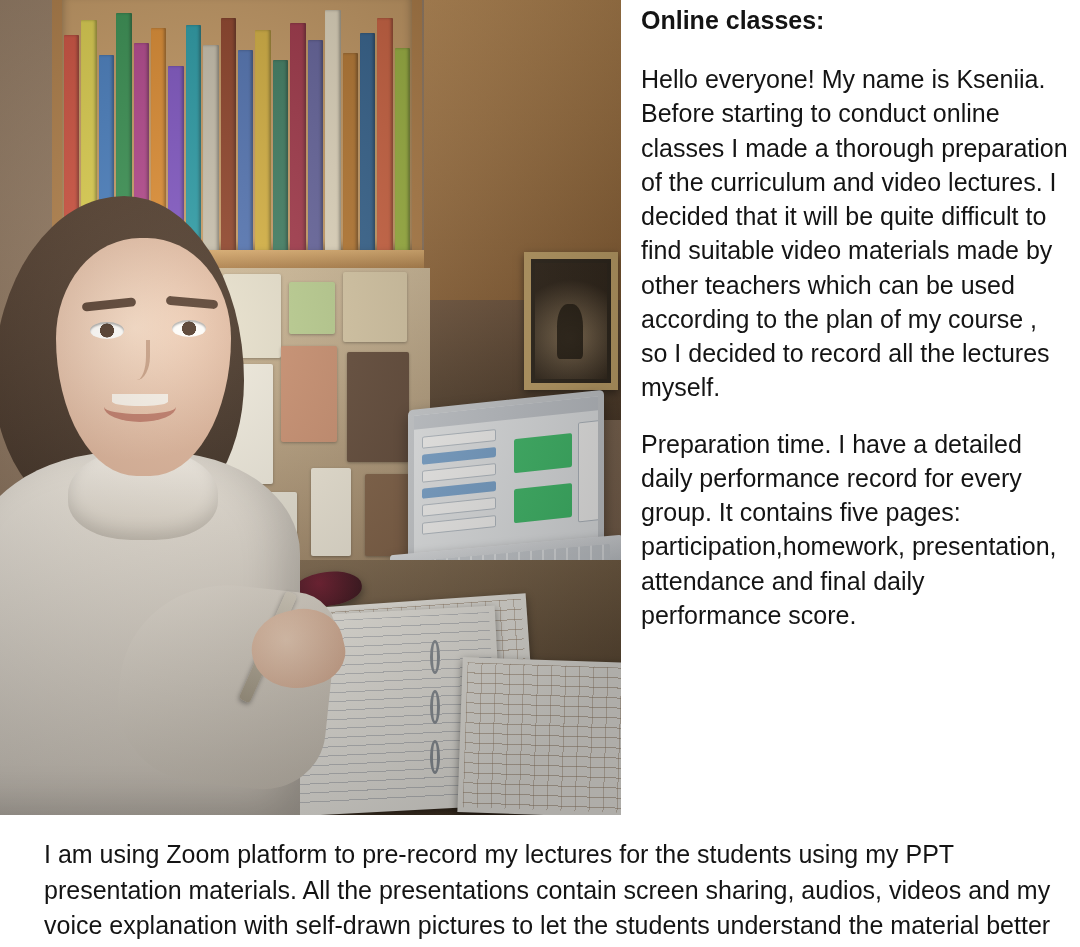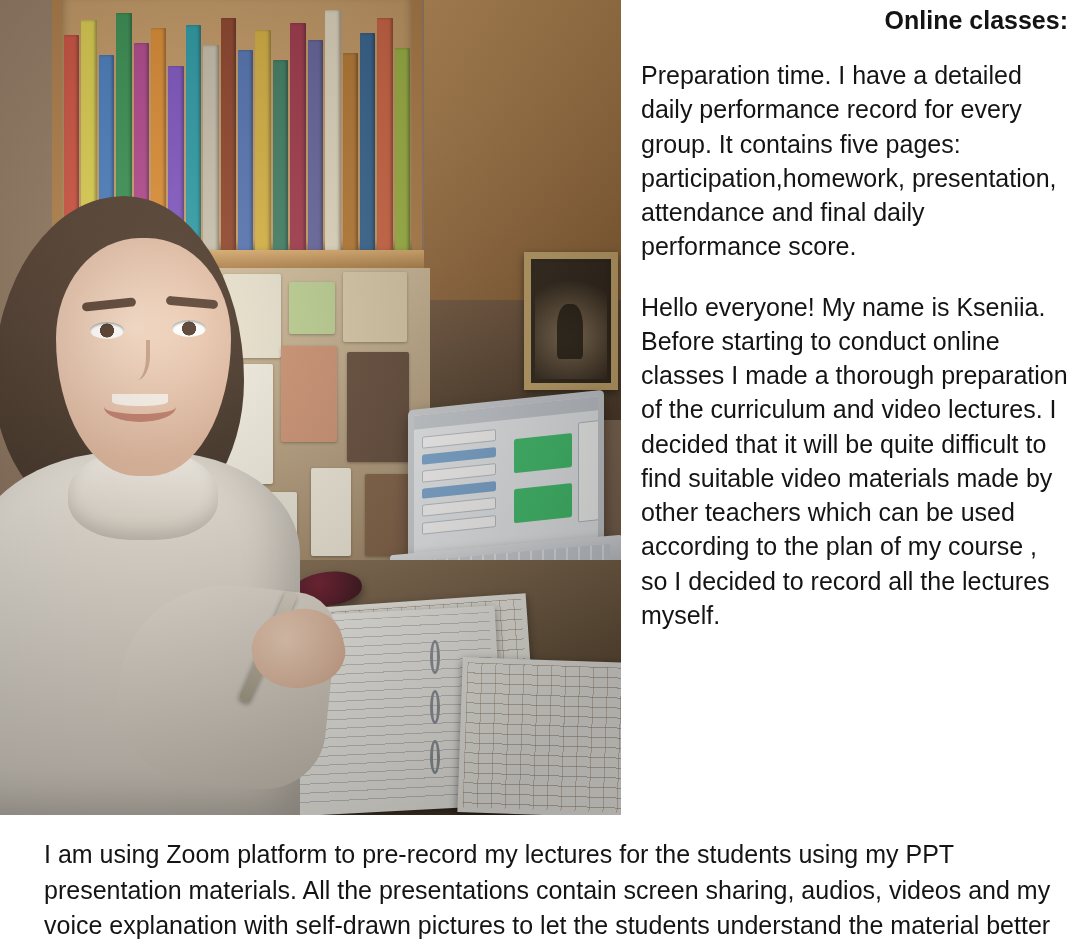--- a/index.html
+++ b/index.html
@@ -341,21 +341,20 @@
     padding: 4px 12px 0 20px;
     width: 459px;
   }
   .doc-title {
     font-size: 25px;
     font-weight: bold;
     line-height: 1.28;
     color: #141414;
     margin: 0 0 0 0;
     white-space: pre-line;
-    text-align: right;
   }
   .para {
     font-size: 25px;
     line-height: 1.37;
     color: #141414;
     margin: 22px 0 0 0;
   }
   .para.first { margin-top: 26px; }
 
   
@@ -474,21 +473,21 @@
         <div class="arm"></div>
         <div class="pen"></div>
         <div class="hand"></div>
 
         <div class="photo-shade"></div>
       </div>
     </div>
 
     <div class="text-col">
       <h1 class="doc-title"><span>Online classes:</span><br></h1>
+      <p class="para first">Hello everyone! My name is Kseniia. Before starting to conduct online classes I made a thorough preparation of the curriculum and video lectures.   I decided that it will be quite difficult to find suitable video materials made by other teachers which can be used according to the plan of my course , so I decided to record all the lectures myself.</p>
       <p class="para">Preparation time. I have a detailed daily performance record for every group. It contains five pages: participation,homework, presentation, attendance and final daily performance score.</p>
-      <p class="para first">Hello everyone! My name is Kseniia. Before starting to conduct online classes I made a thorough preparation of the curriculum and video lectures.   I decided that it will be quite difficult to find suitable video materials made by other teachers which can be used according to the plan of my course , so I decided to record all the lectures myself.</p>
     </div>
 
   </div>
 
   <p class="bottom-para">I am using Zoom platform to pre-record my lectures for the students using my PPT presentation materials.  All the presentations contain screen sharing, audios, videos and my voice explanation with self-drawn pictures to let the students understand the material better and make the class enjoyable.</p>
 
 </div>
 
 </body></html>

